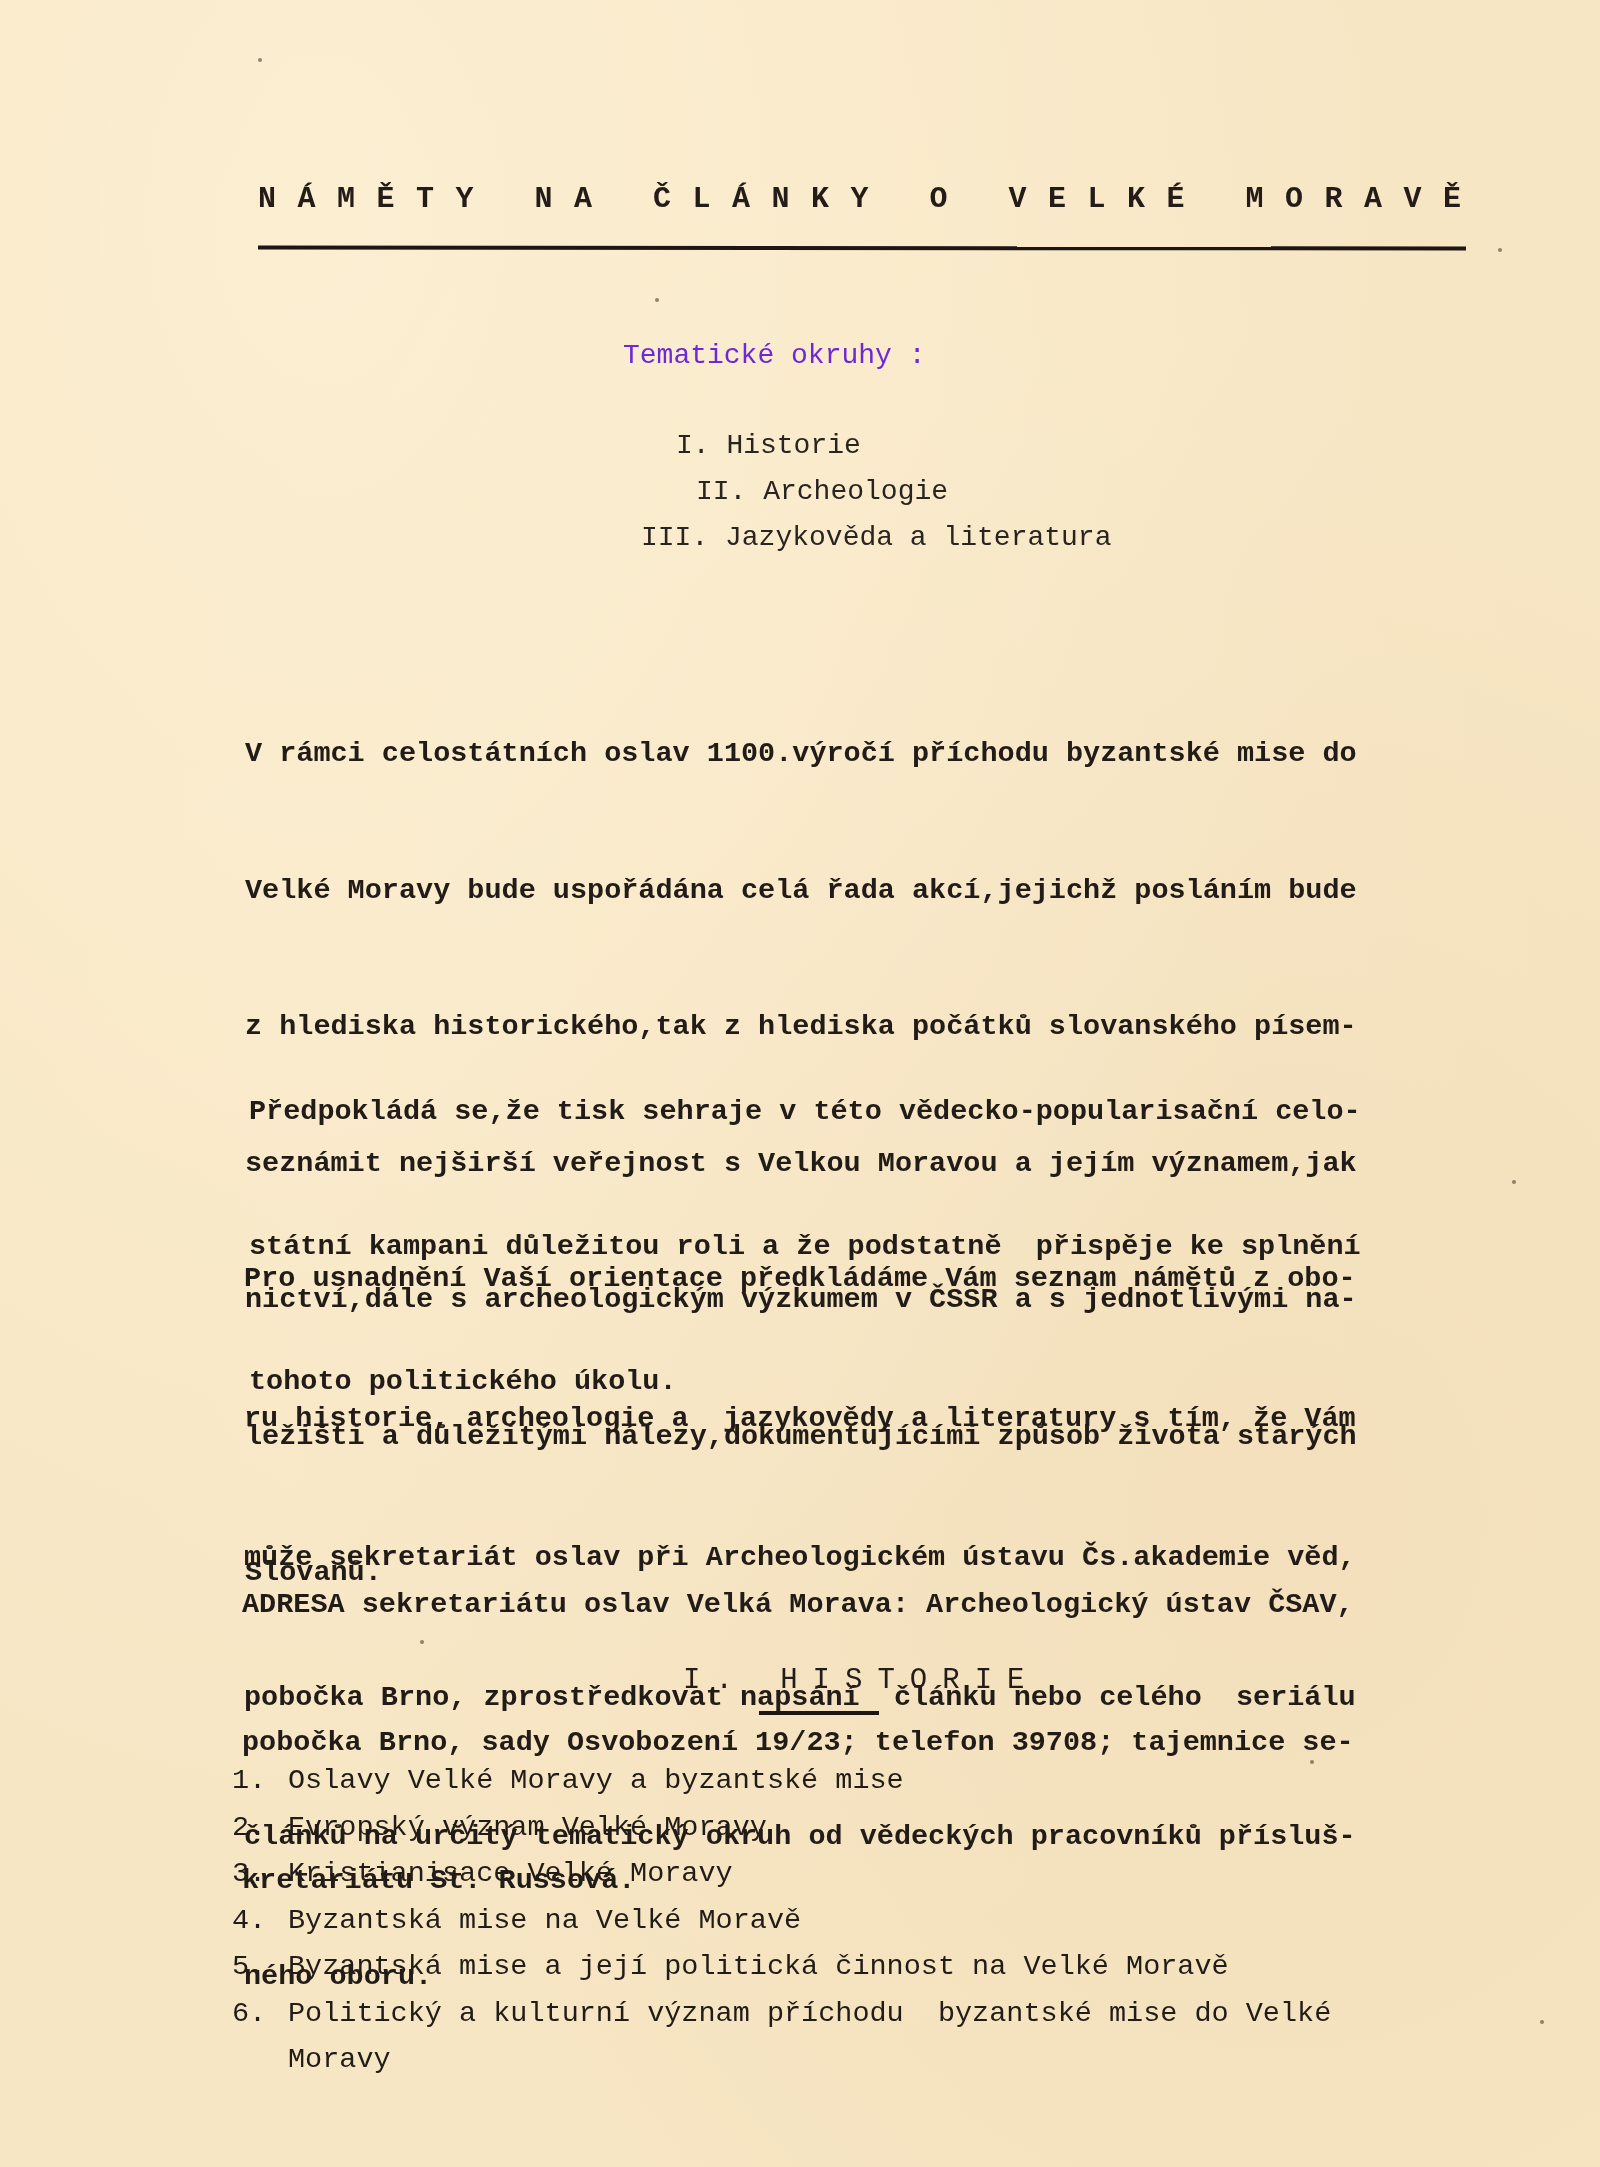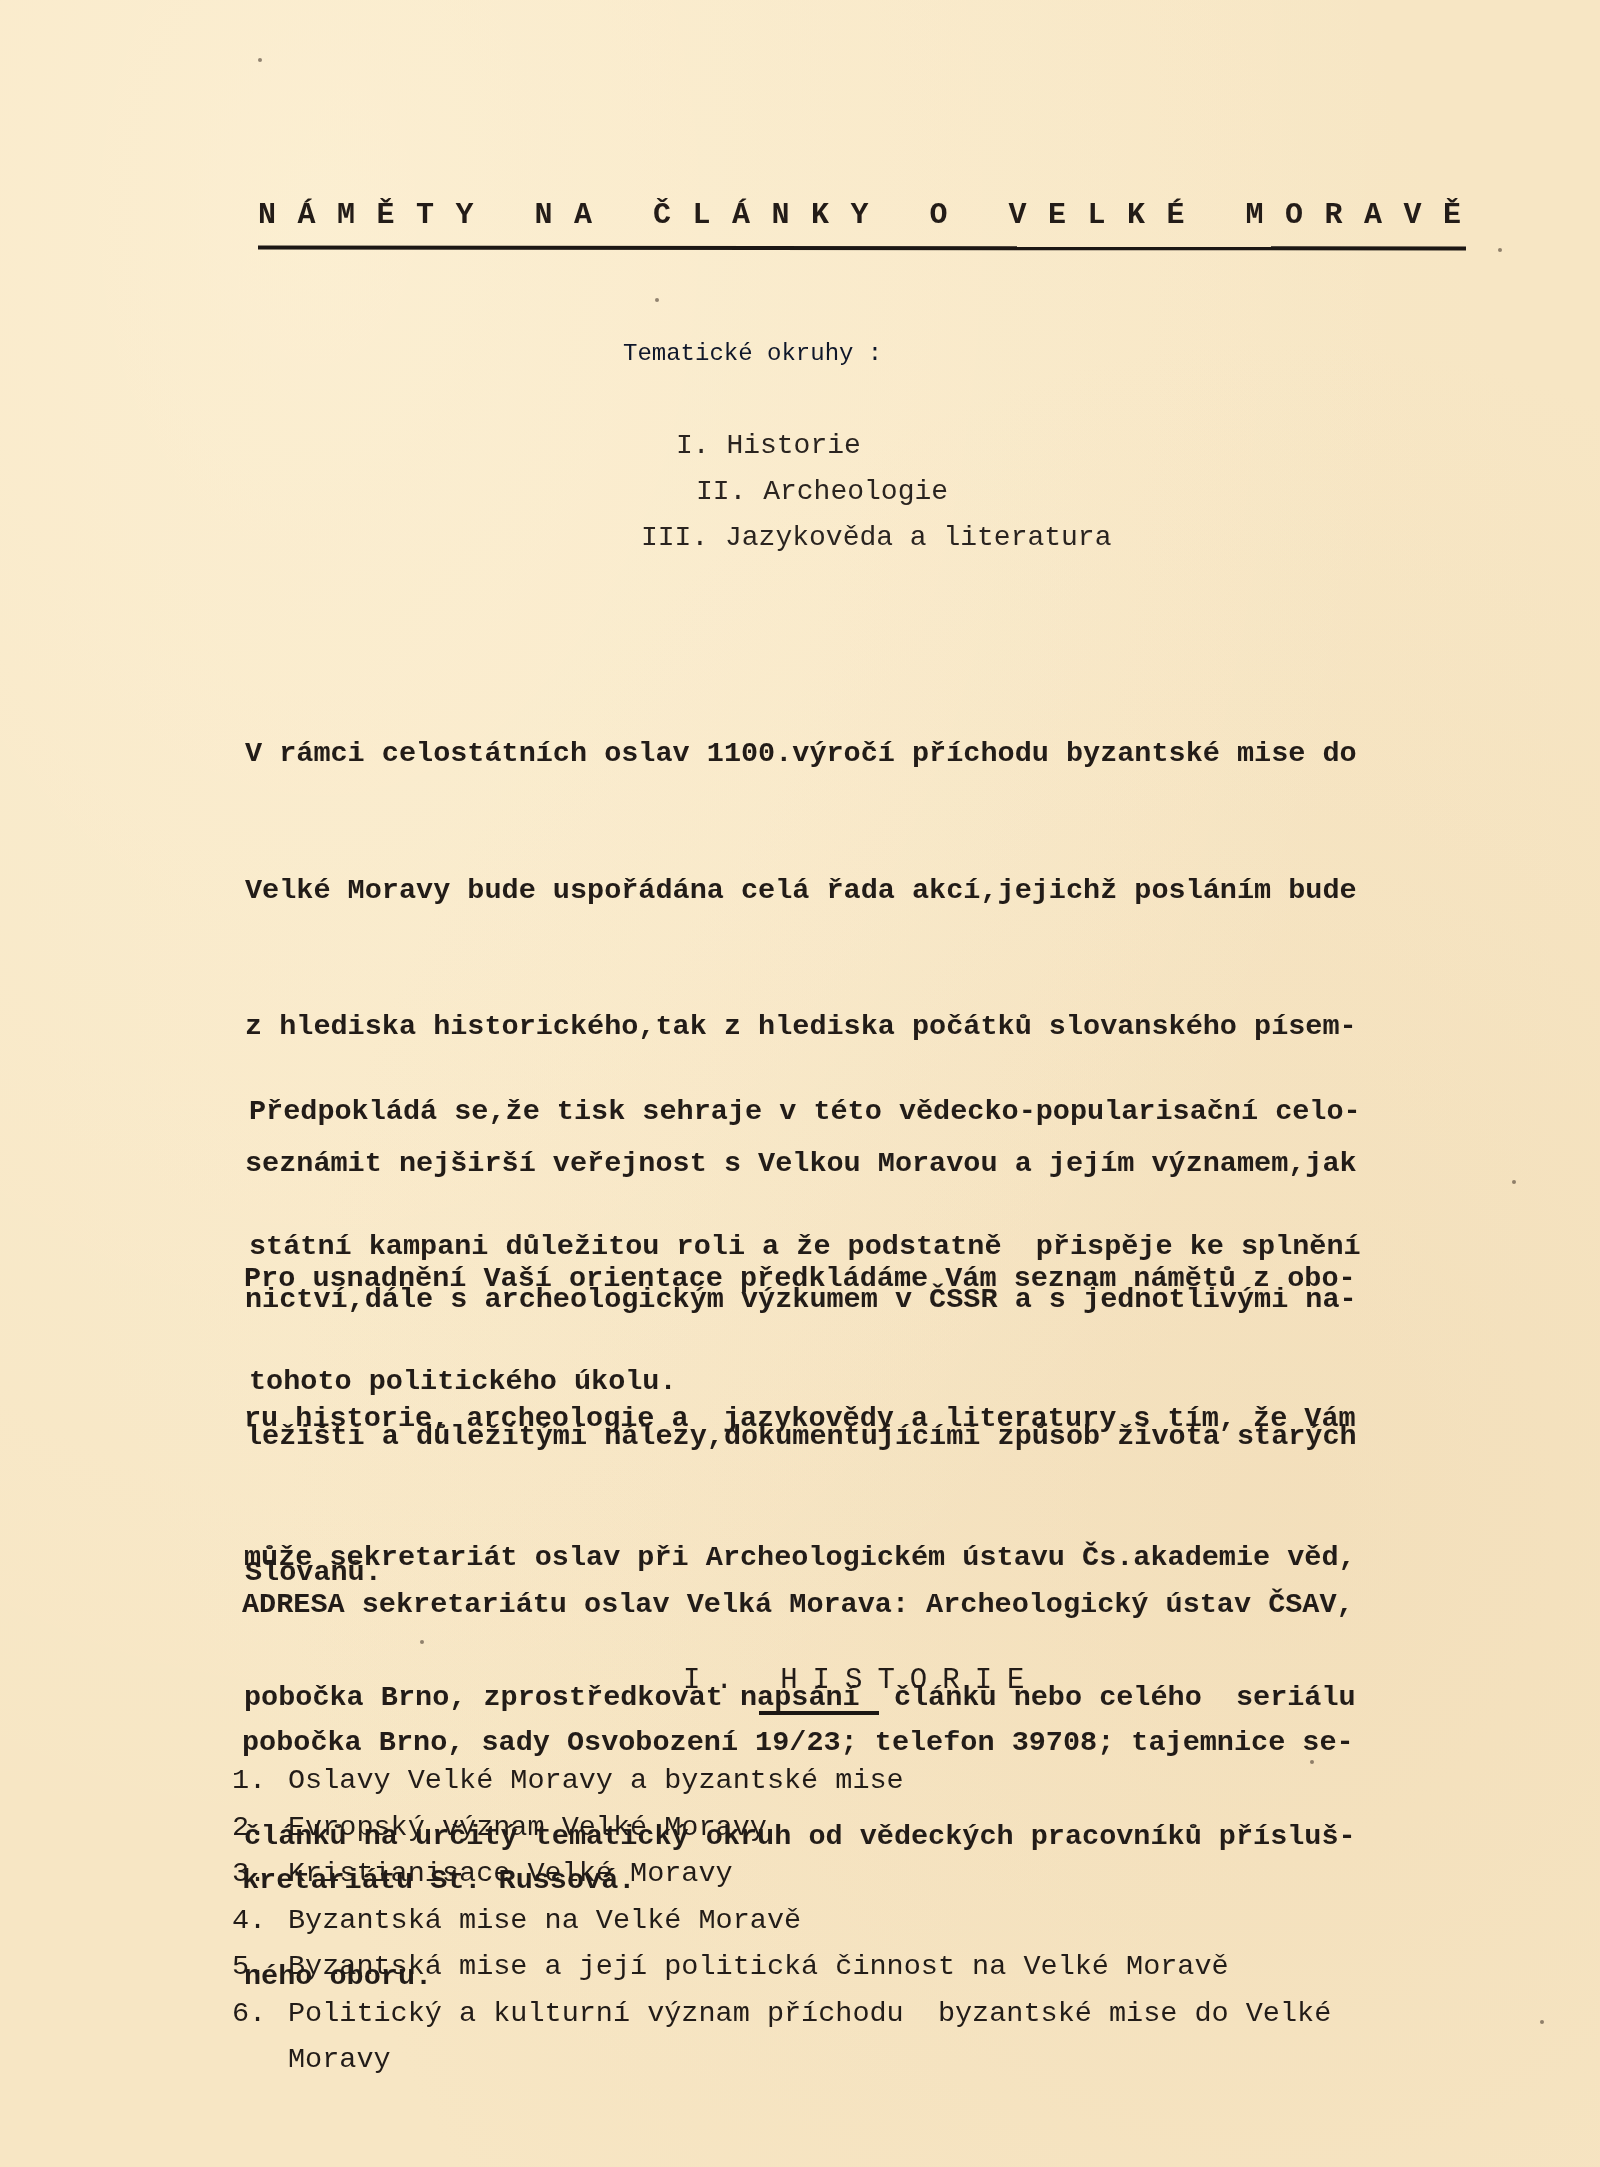--- a/index.html
+++ b/index.html
@@ -20,43 +20,43 @@
       color: #1f1a17;
     }
     .page {
       position: absolute;
       left: 0; top: 0;
       width: 1600px; height: 2167px;
     }
     .title {
       position: absolute;
       left: 258px;
-      top: 198px;
+      top: 182px;
       font-size: 30px;
       letter-spacing: 21.5px;
       font-weight: bold;
       white-space: pre;
       color: #231c18;
     }
     .title-rule {
       position: absolute;
       left: 258px;
       top: 246px;
       width: 1208px;
       height: 4px;
       background: #1c1714;
       transform: rotate(0.05deg);
     }
     .topics-heading {
       position: absolute;
       left: 623px;
       top: 340px;
-      font-size: 24px;
-      white-space: pre;
-      color: #0f172a;
+      font-size: 28px;
+      white-space: pre;
+      color: #6d28d9;
     }
     .topics-list {
       position: absolute;
       top: 430px;
       margin: 0;
       padding: 0;
       list-style: none;
       font-size: 28px;
       color: #2a2420;
     }

